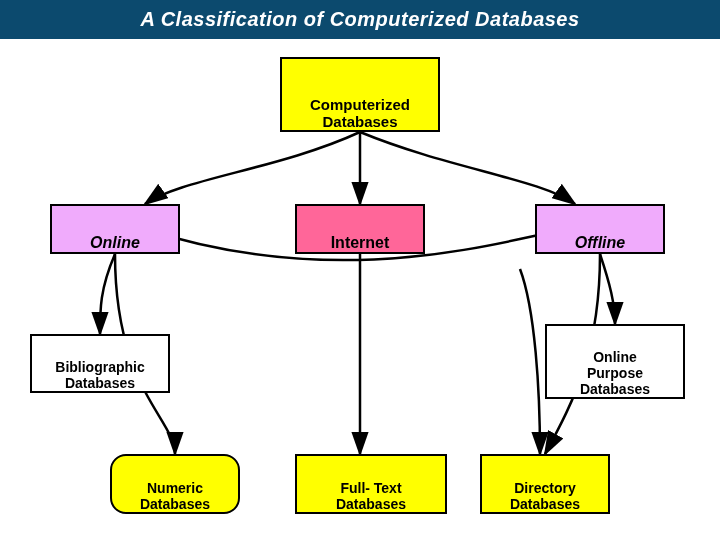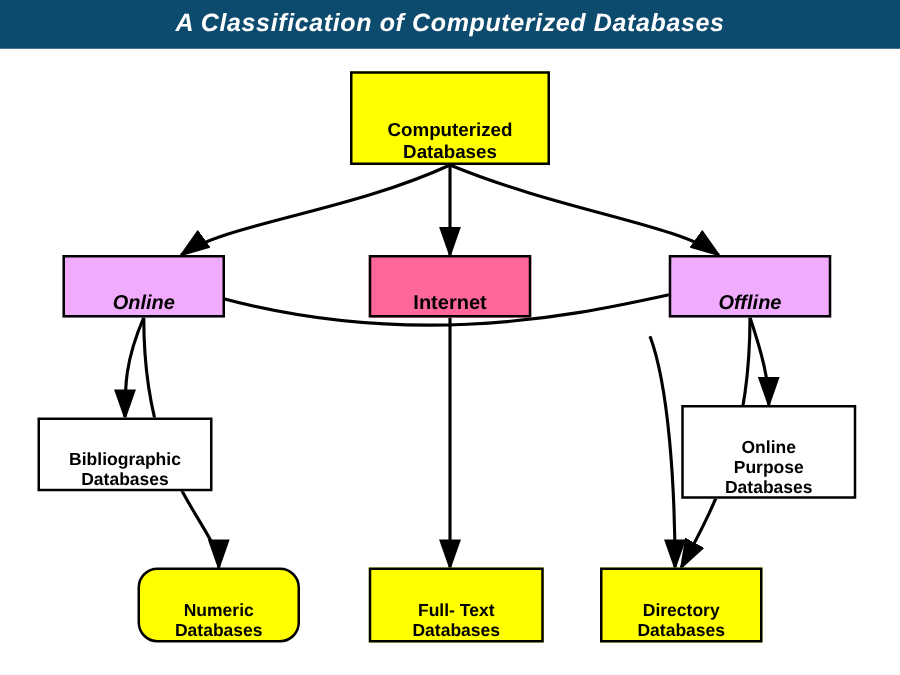--- a/index.html
+++ b/index.html
@@ -119,21 +119,21 @@
     .box-numeric {
       width: 130px;
       height: 60px;
       top: 415px;
       left: 110px;
       border-radius: 16px;
     }
 
     
     .box-fulltext {
-      width: 140px;
+      width: 152px;
       height: 60px;
       top: 415px;
       left: 295px;
     }
 
     
     .box-special {
       width: 140px;
       height: 75px;
       top: 285px;

